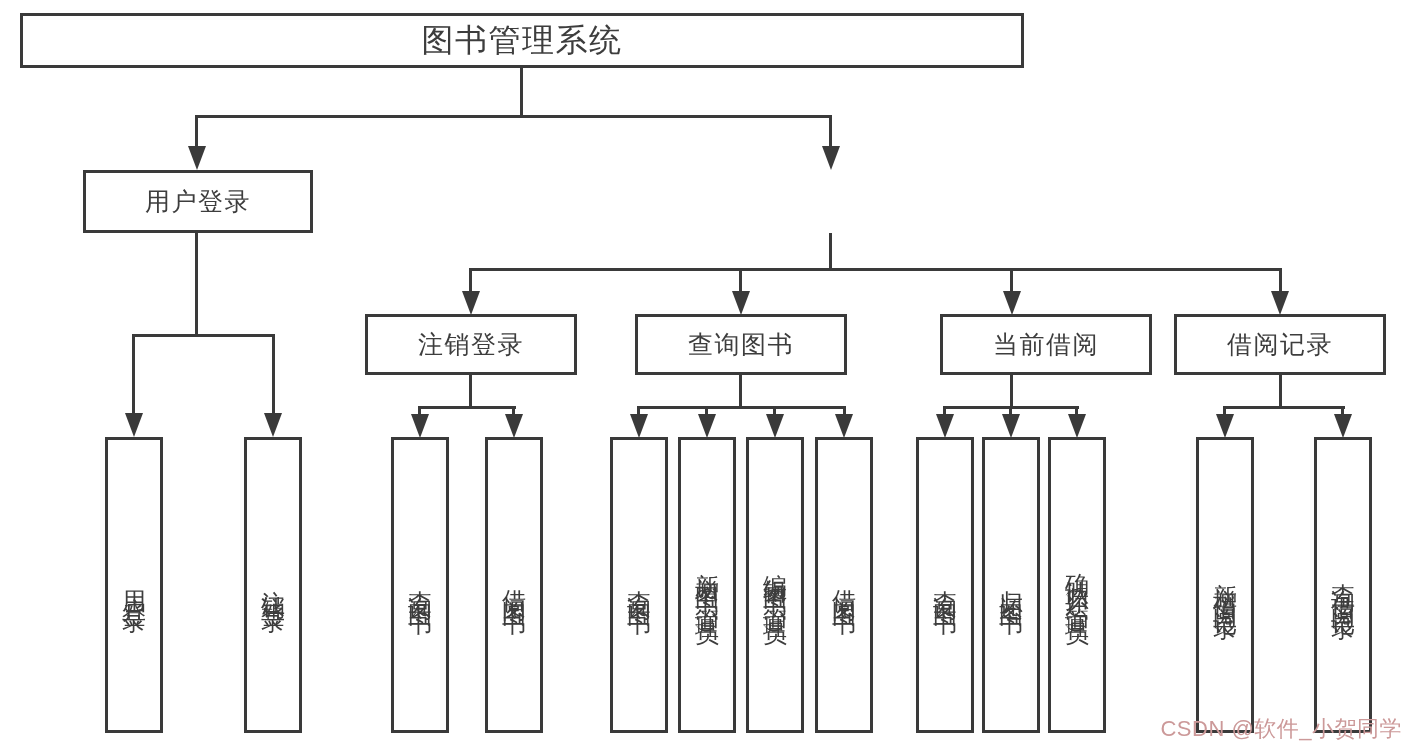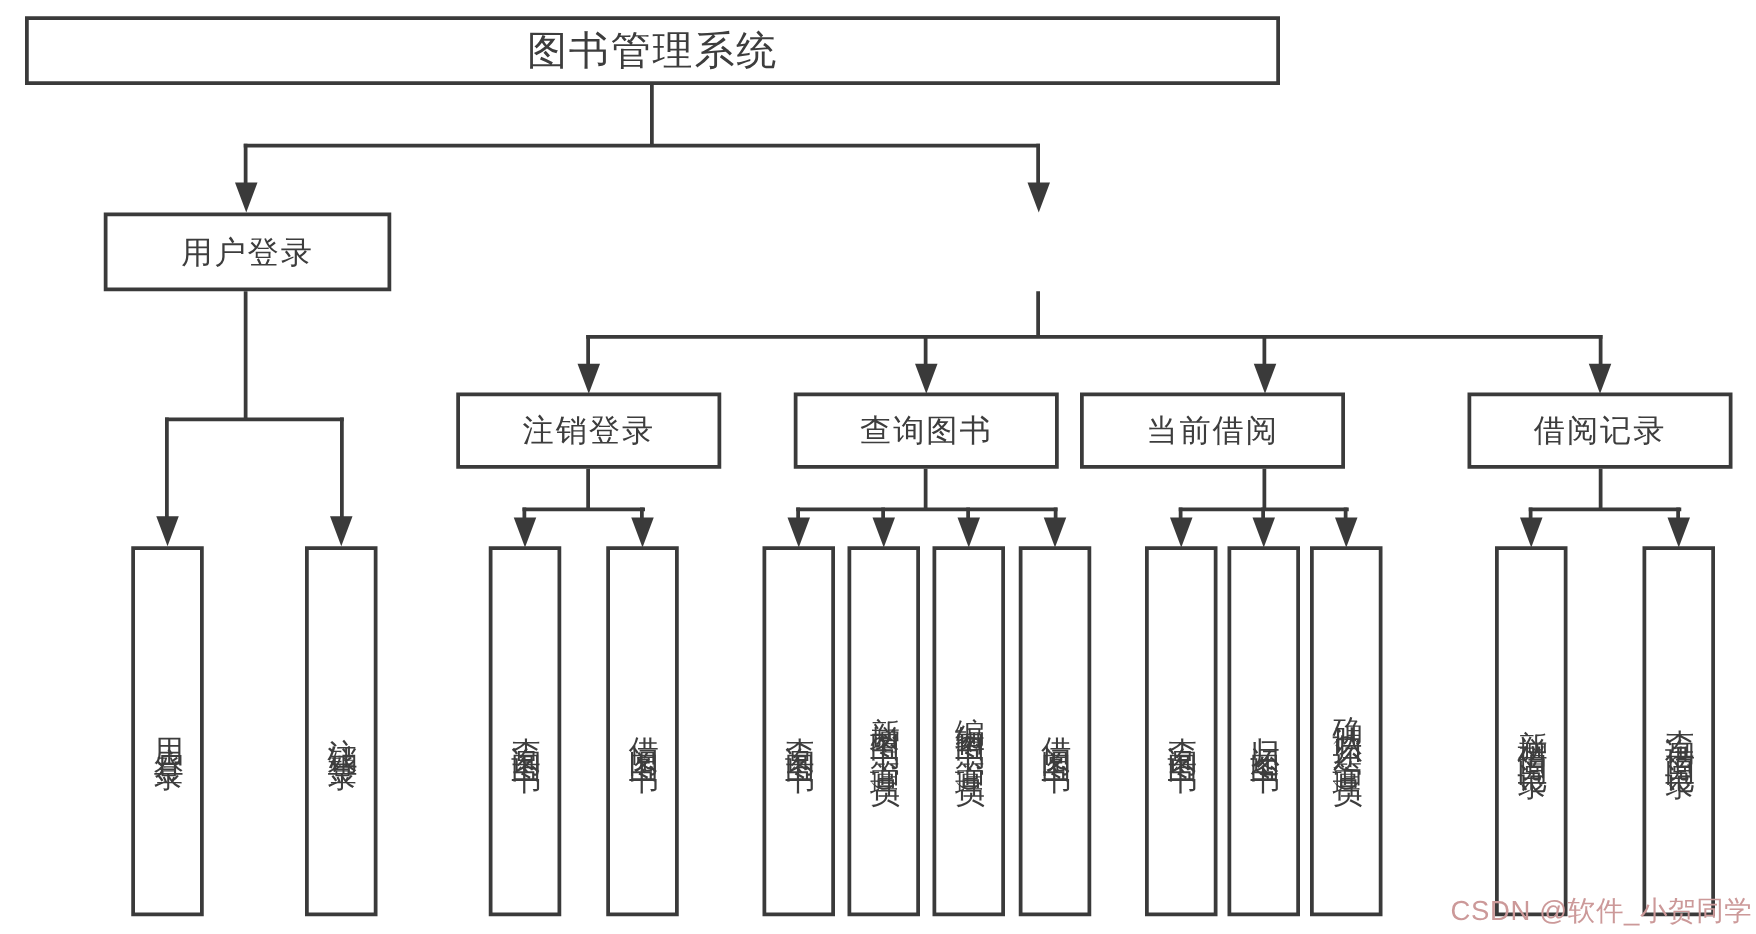--- a/index.html
+++ b/index.html
@@ -42,21 +42,21 @@
 <body>
 
 <div class="stage">
 
   <div class="box lvl1" style="left:20px;top:13px;width:1004px;height:55px">图书管理系统</div>
 
   <div class="box" style="left:83px;top:170px;width:230px;height:63px">用户登录</div>
 
   <div class="box" style="left:365px;top:314px;width:212px;height:61px">注销登录</div>
   <div class="box" style="left:635px;top:314px;width:212px;height:61px">查询图书</div>
-  <div class="box" style="left:864px;top:314px;width:212px;height:61px">当前借阅</div>
+  <div class="box" style="left:940px;top:314px;width:212px;height:61px">当前借阅</div>
   <div class="box" style="left:1174px;top:314px;width:212px;height:61px">借阅记录</div>
 
   <div class="box leaf" style="left:105px">
     <span class="vtext">用户登录</span>
   </div>
   <div class="box leaf" style="left:244px">
     <span class="vtext">注销登录</span>
   </div>
 
   <div class="box leaf" style="left:391px">

